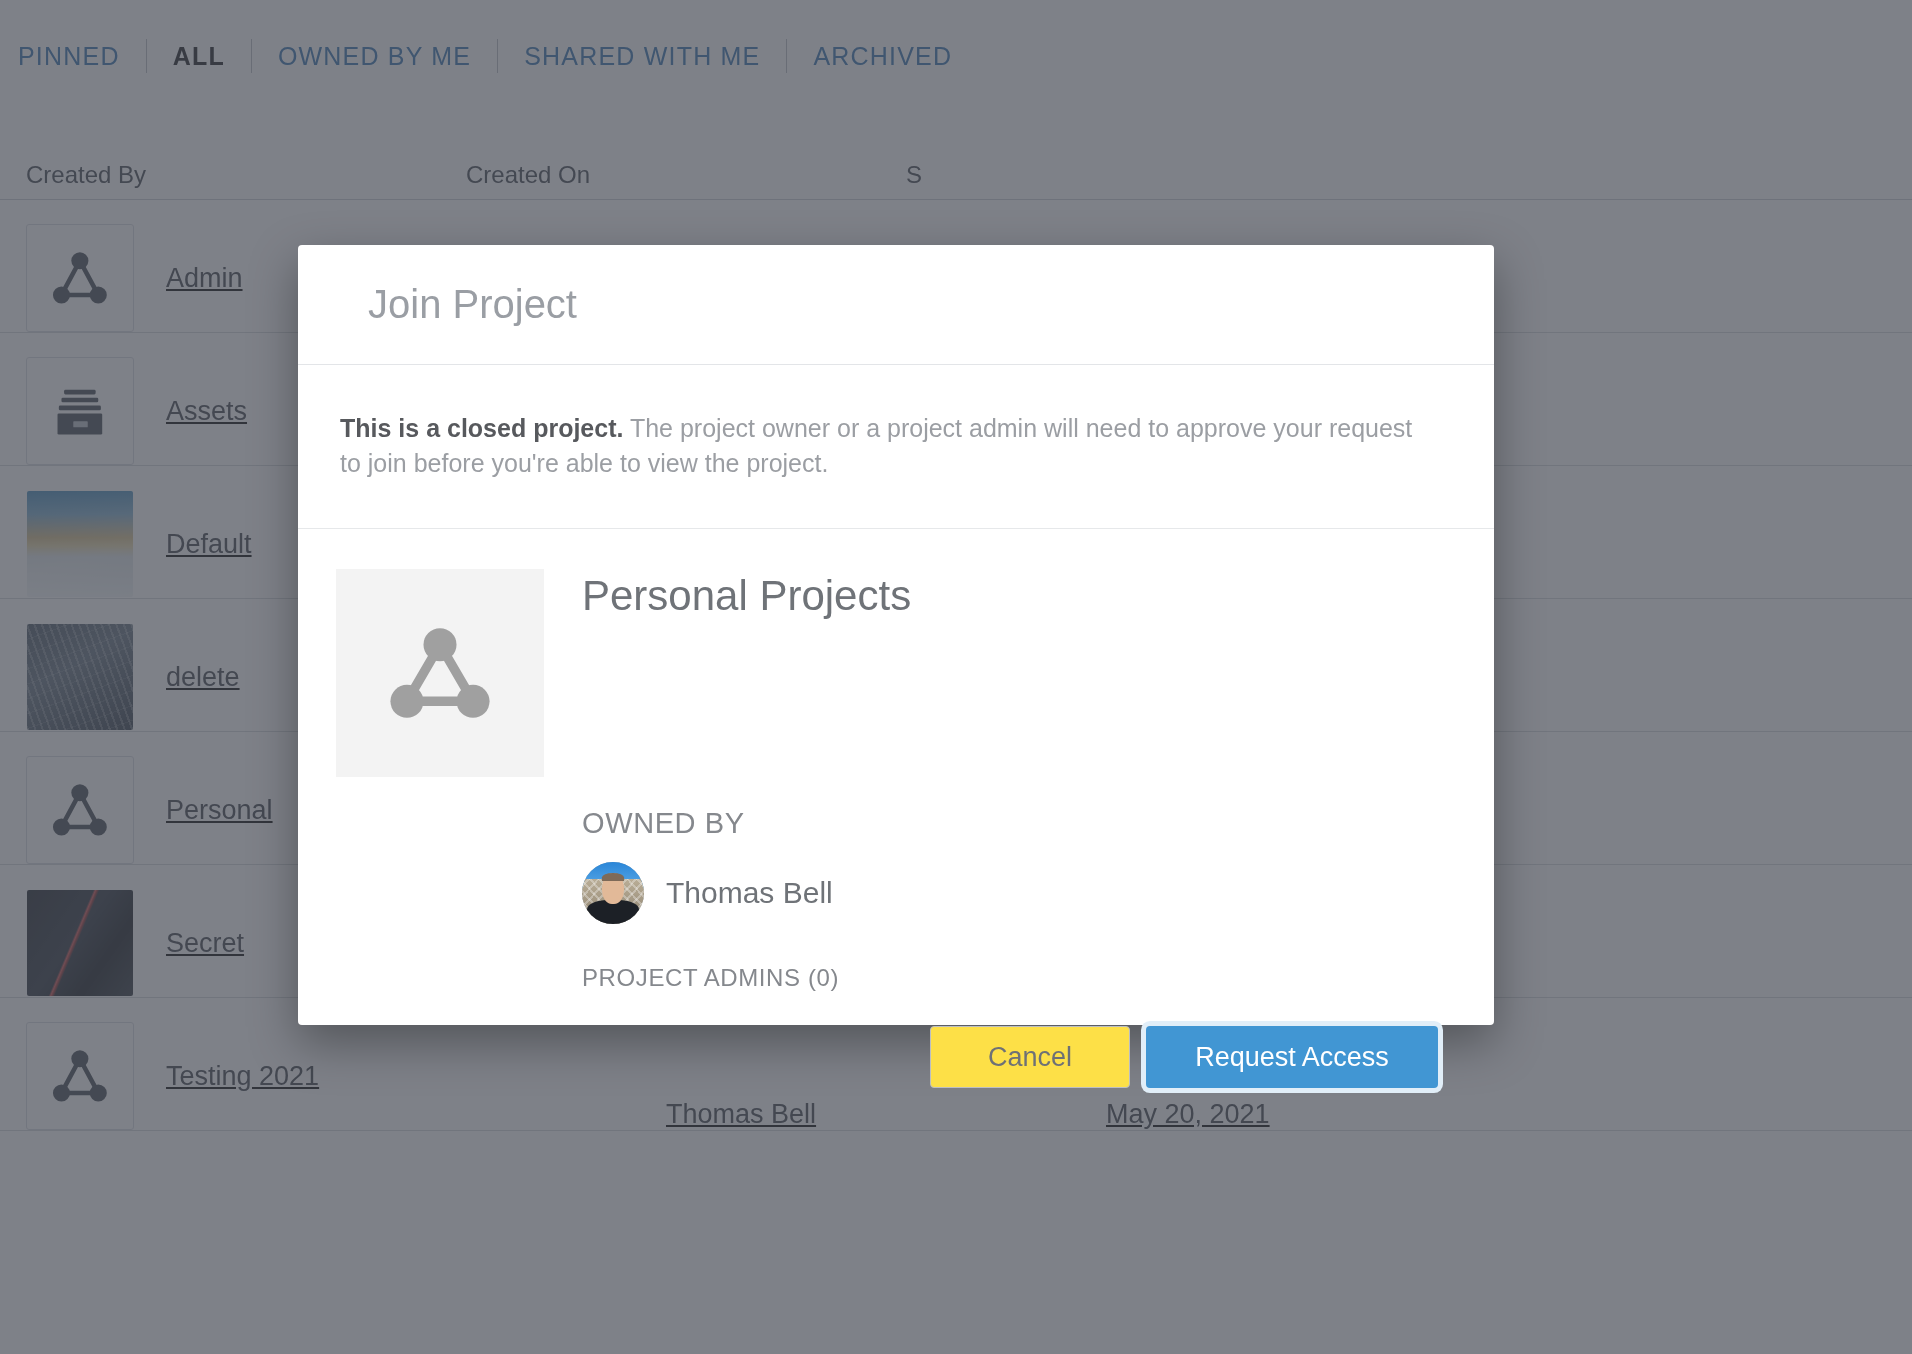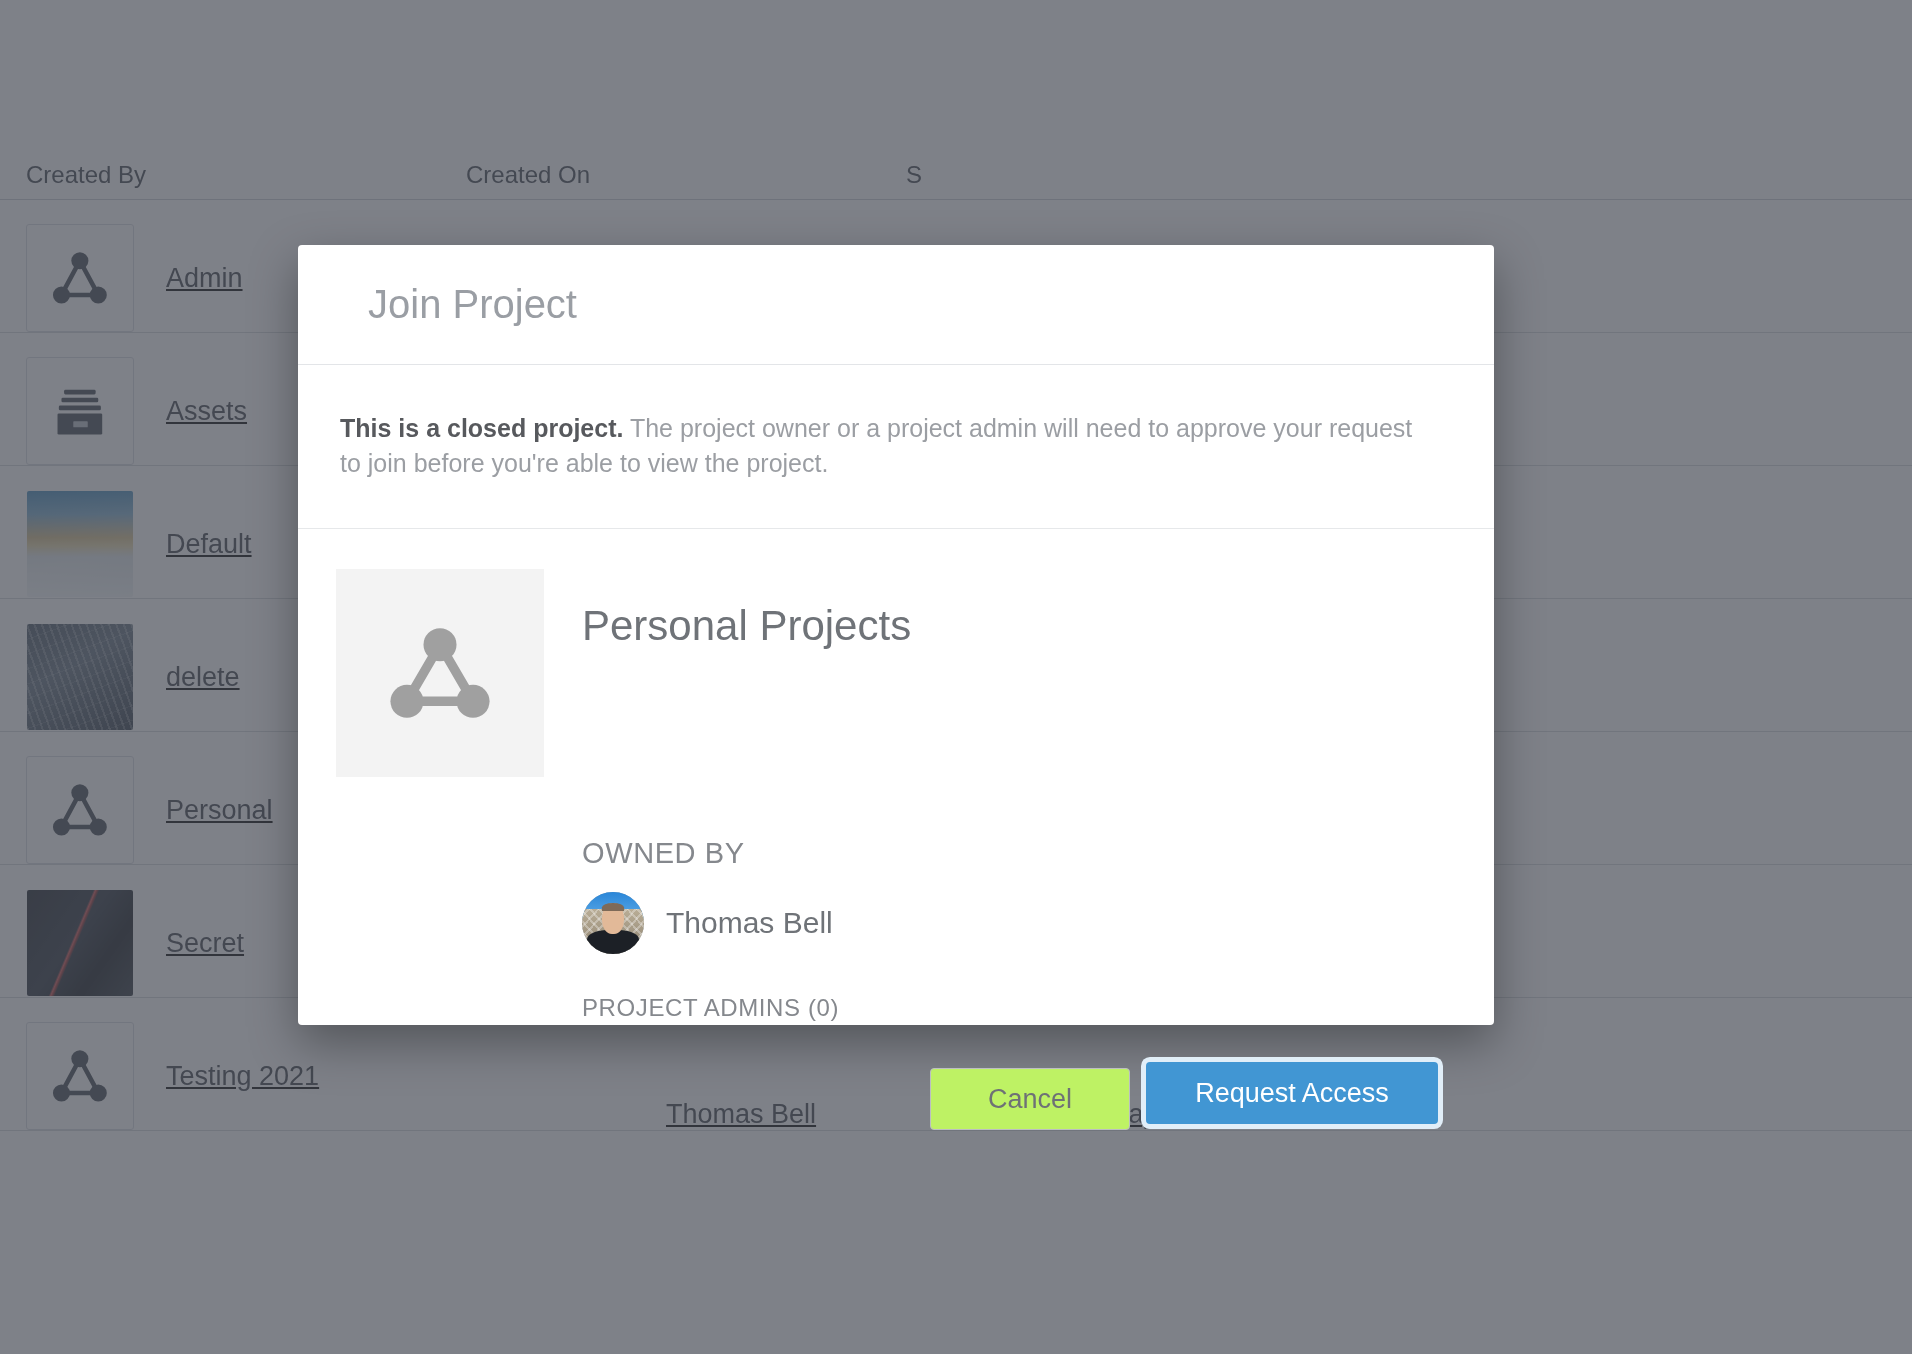--- a/index.html
+++ b/index.html
@@ -128,21 +128,21 @@
     padding: 40px 70px 0 38px;
     gap: 38px;
   }
   .proj-thumb {
     width: 208px; height: 208px; flex: none;
     background: #f3f3f3;
     display: flex; align-items: center; justify-content: center;
   }
   .proj-thumb svg { width: 118px; height: 118px; }
 
-  .proj-info { flex: 1; padding-top: 6px; margin-top: 30px; }
+  .proj-info { flex: 1; padding-top: 6px; }
   .proj-name { font-size: 42px; color: #6f7378; font-weight: 400; line-height: 1; }
 
   .section-label {
     font-size: 29px; color: #85888d;
     letter-spacing: .6px;
     margin-top: 190px;
   }
   .owner-row { display: flex; align-items: center; gap: 22px; margin-top: 22px; }
   .avatar {
     width: 62px; height: 62px; border-radius: 50%;
@@ -172,38 +172,48 @@
   .btn {
     font-family: "Liberation Sans", sans-serif;
     font-size: 27px;
     border-radius: 4px;
     cursor: pointer;
     height: 62px;
     display: flex; align-items: center; justify-content: center;
   }
   .btn-cancel {
     width: 200px;
-    background: #bef264;
+    background: #fde047;
     border: 1px solid #bcbec2;
     color: #6e7176;
-    margin-top: 12px;
   }
   .btn-primary {
     width: 292px;
     background: #4196d3;
     border: none;
     color: #ffffff;
     box-shadow: 0 0 0 5px #e1eef8;
   }
 </style>
 </head>
 <body>
 
 <div id="app-background">
 
+  <div class="tabbar">
+    <div class="tab">PINNED</div>
+    <div class="tab-sep"></div>
+    <div class="tab active">ALL</div>
+    <div class="tab-sep"></div>
+    <div class="tab">OWNED BY ME</div>
+    <div class="tab-sep"></div>
+    <div class="tab">SHARED WITH ME</div>
+    <div class="tab-sep"></div>
+    <div class="tab">ARCHIVED</div>
+  </div>
 
   <div class="table">
     <div class="thead">
       <div class="th createdby">Created By</div>
       <div class="th createdon">Created On</div>
       <div class="th size">S</div>
     </div>
 
     <div class="row">
       <div class="cell-name">

